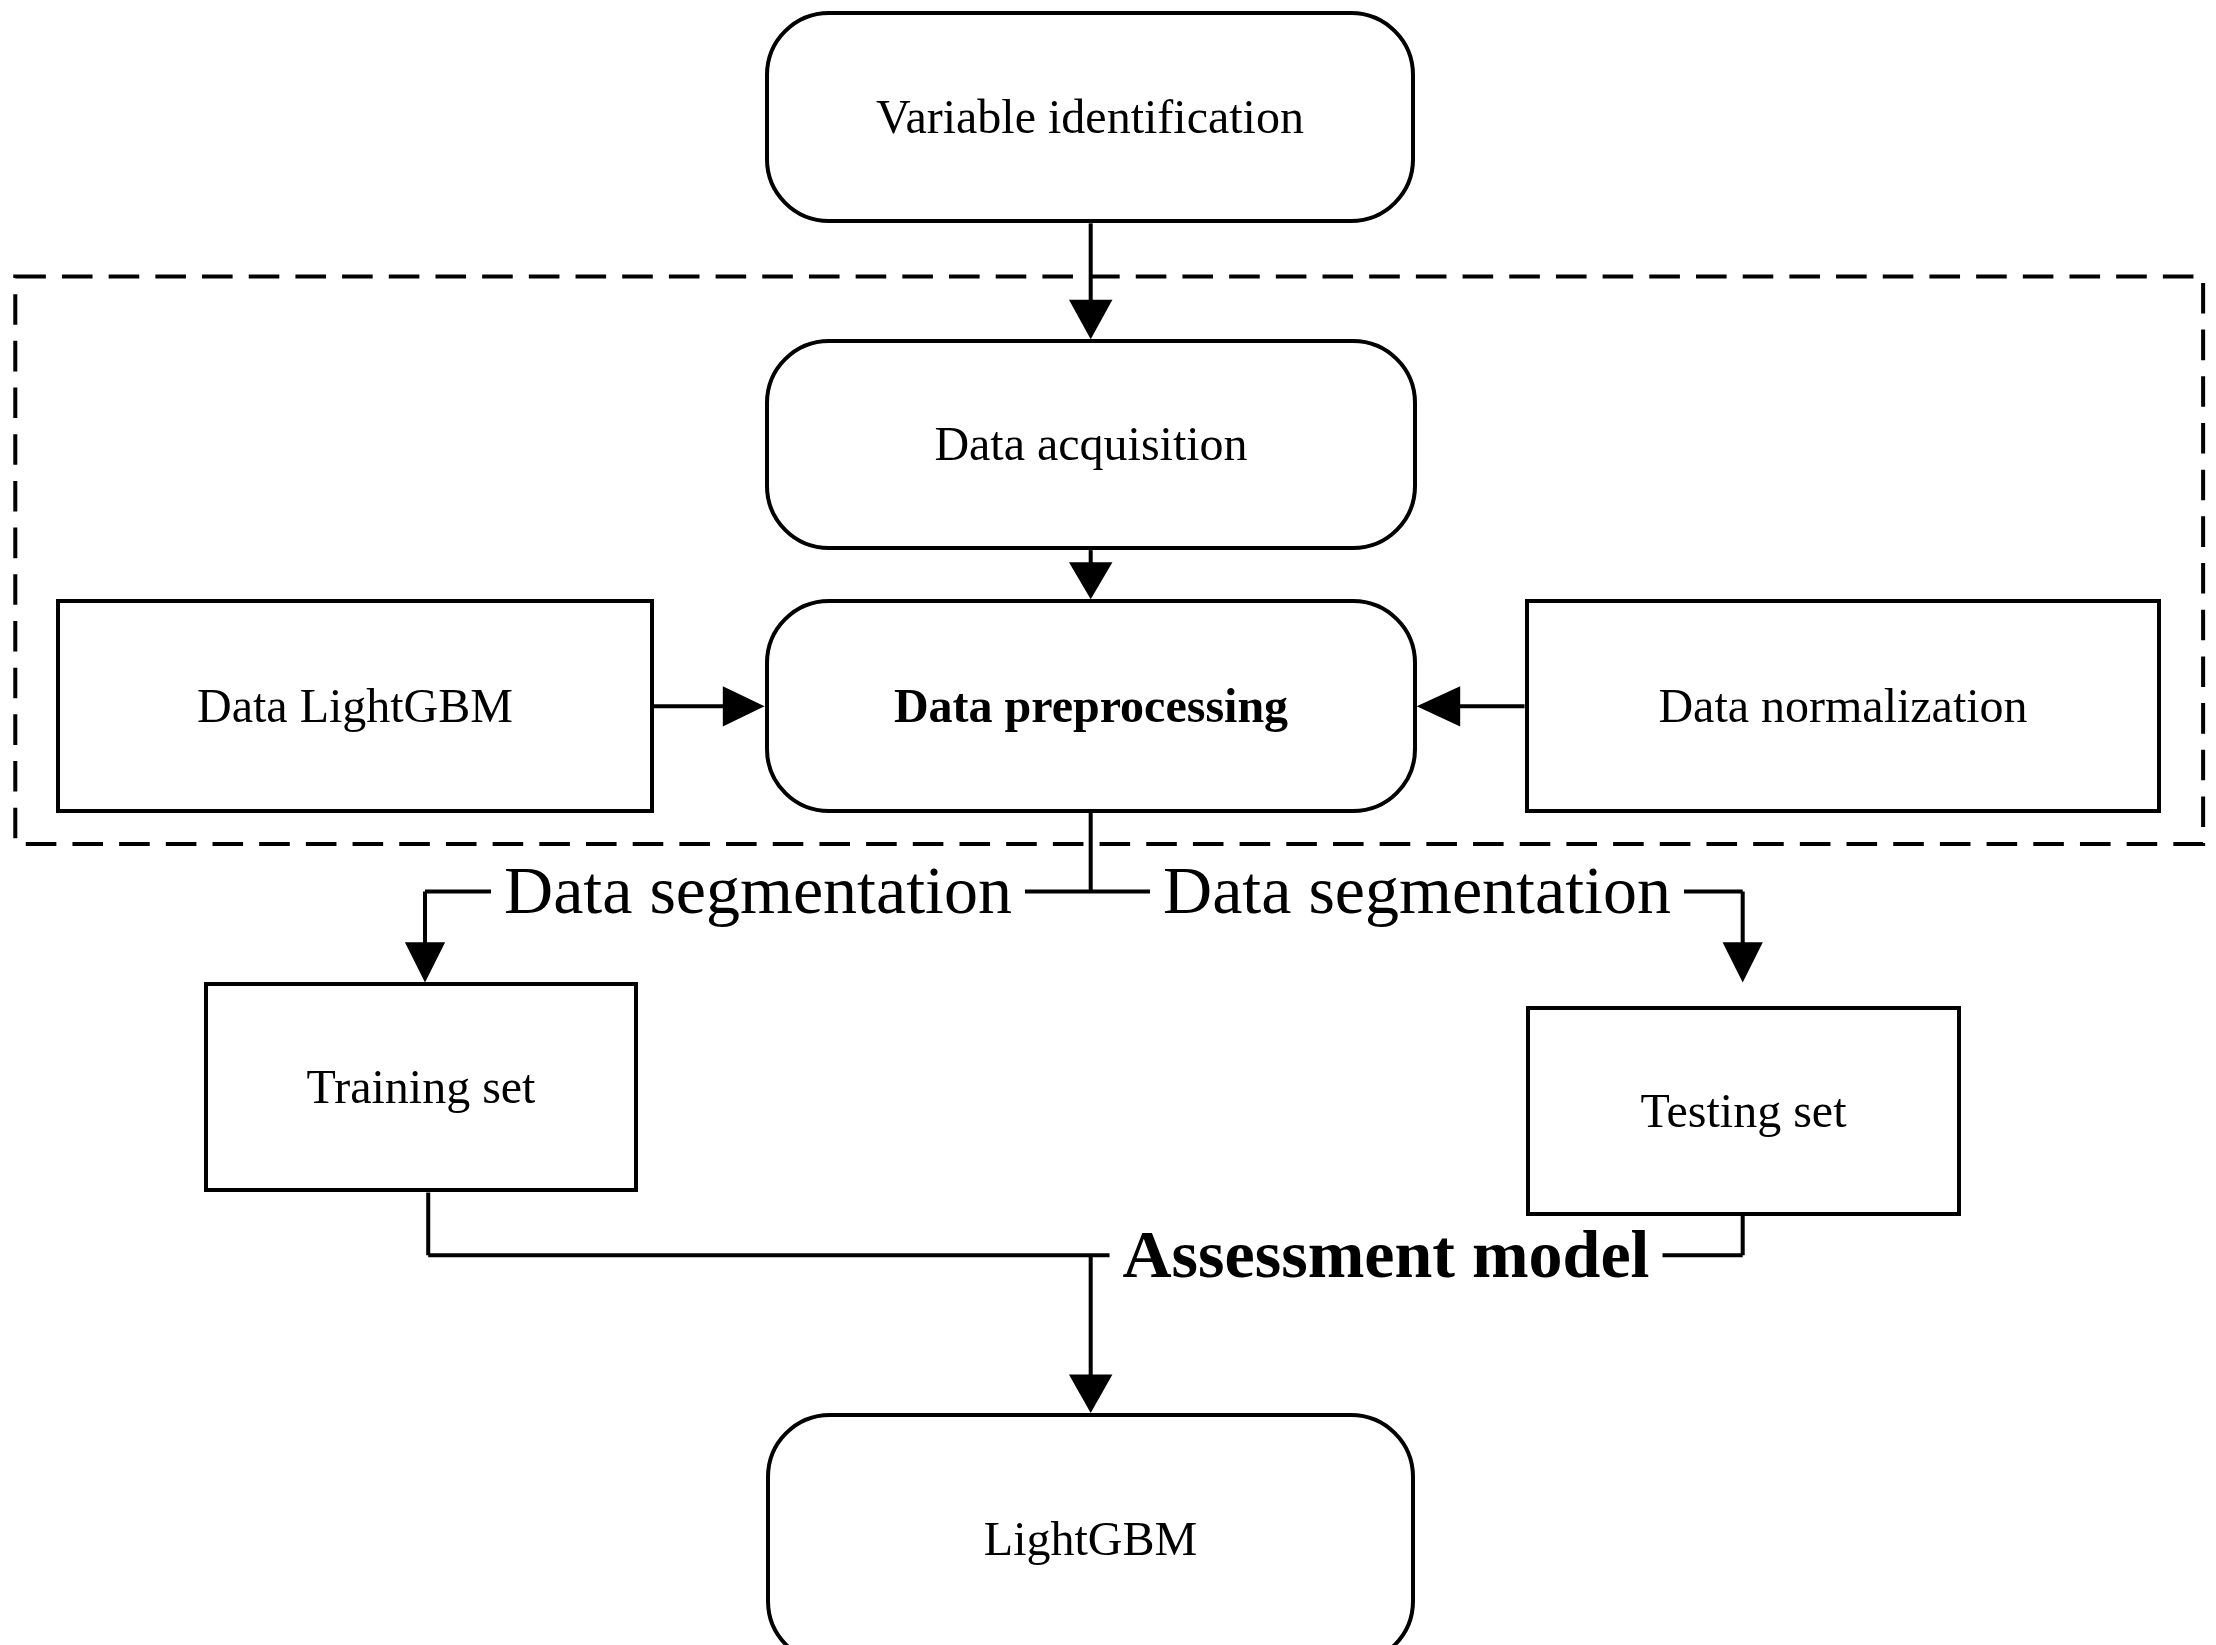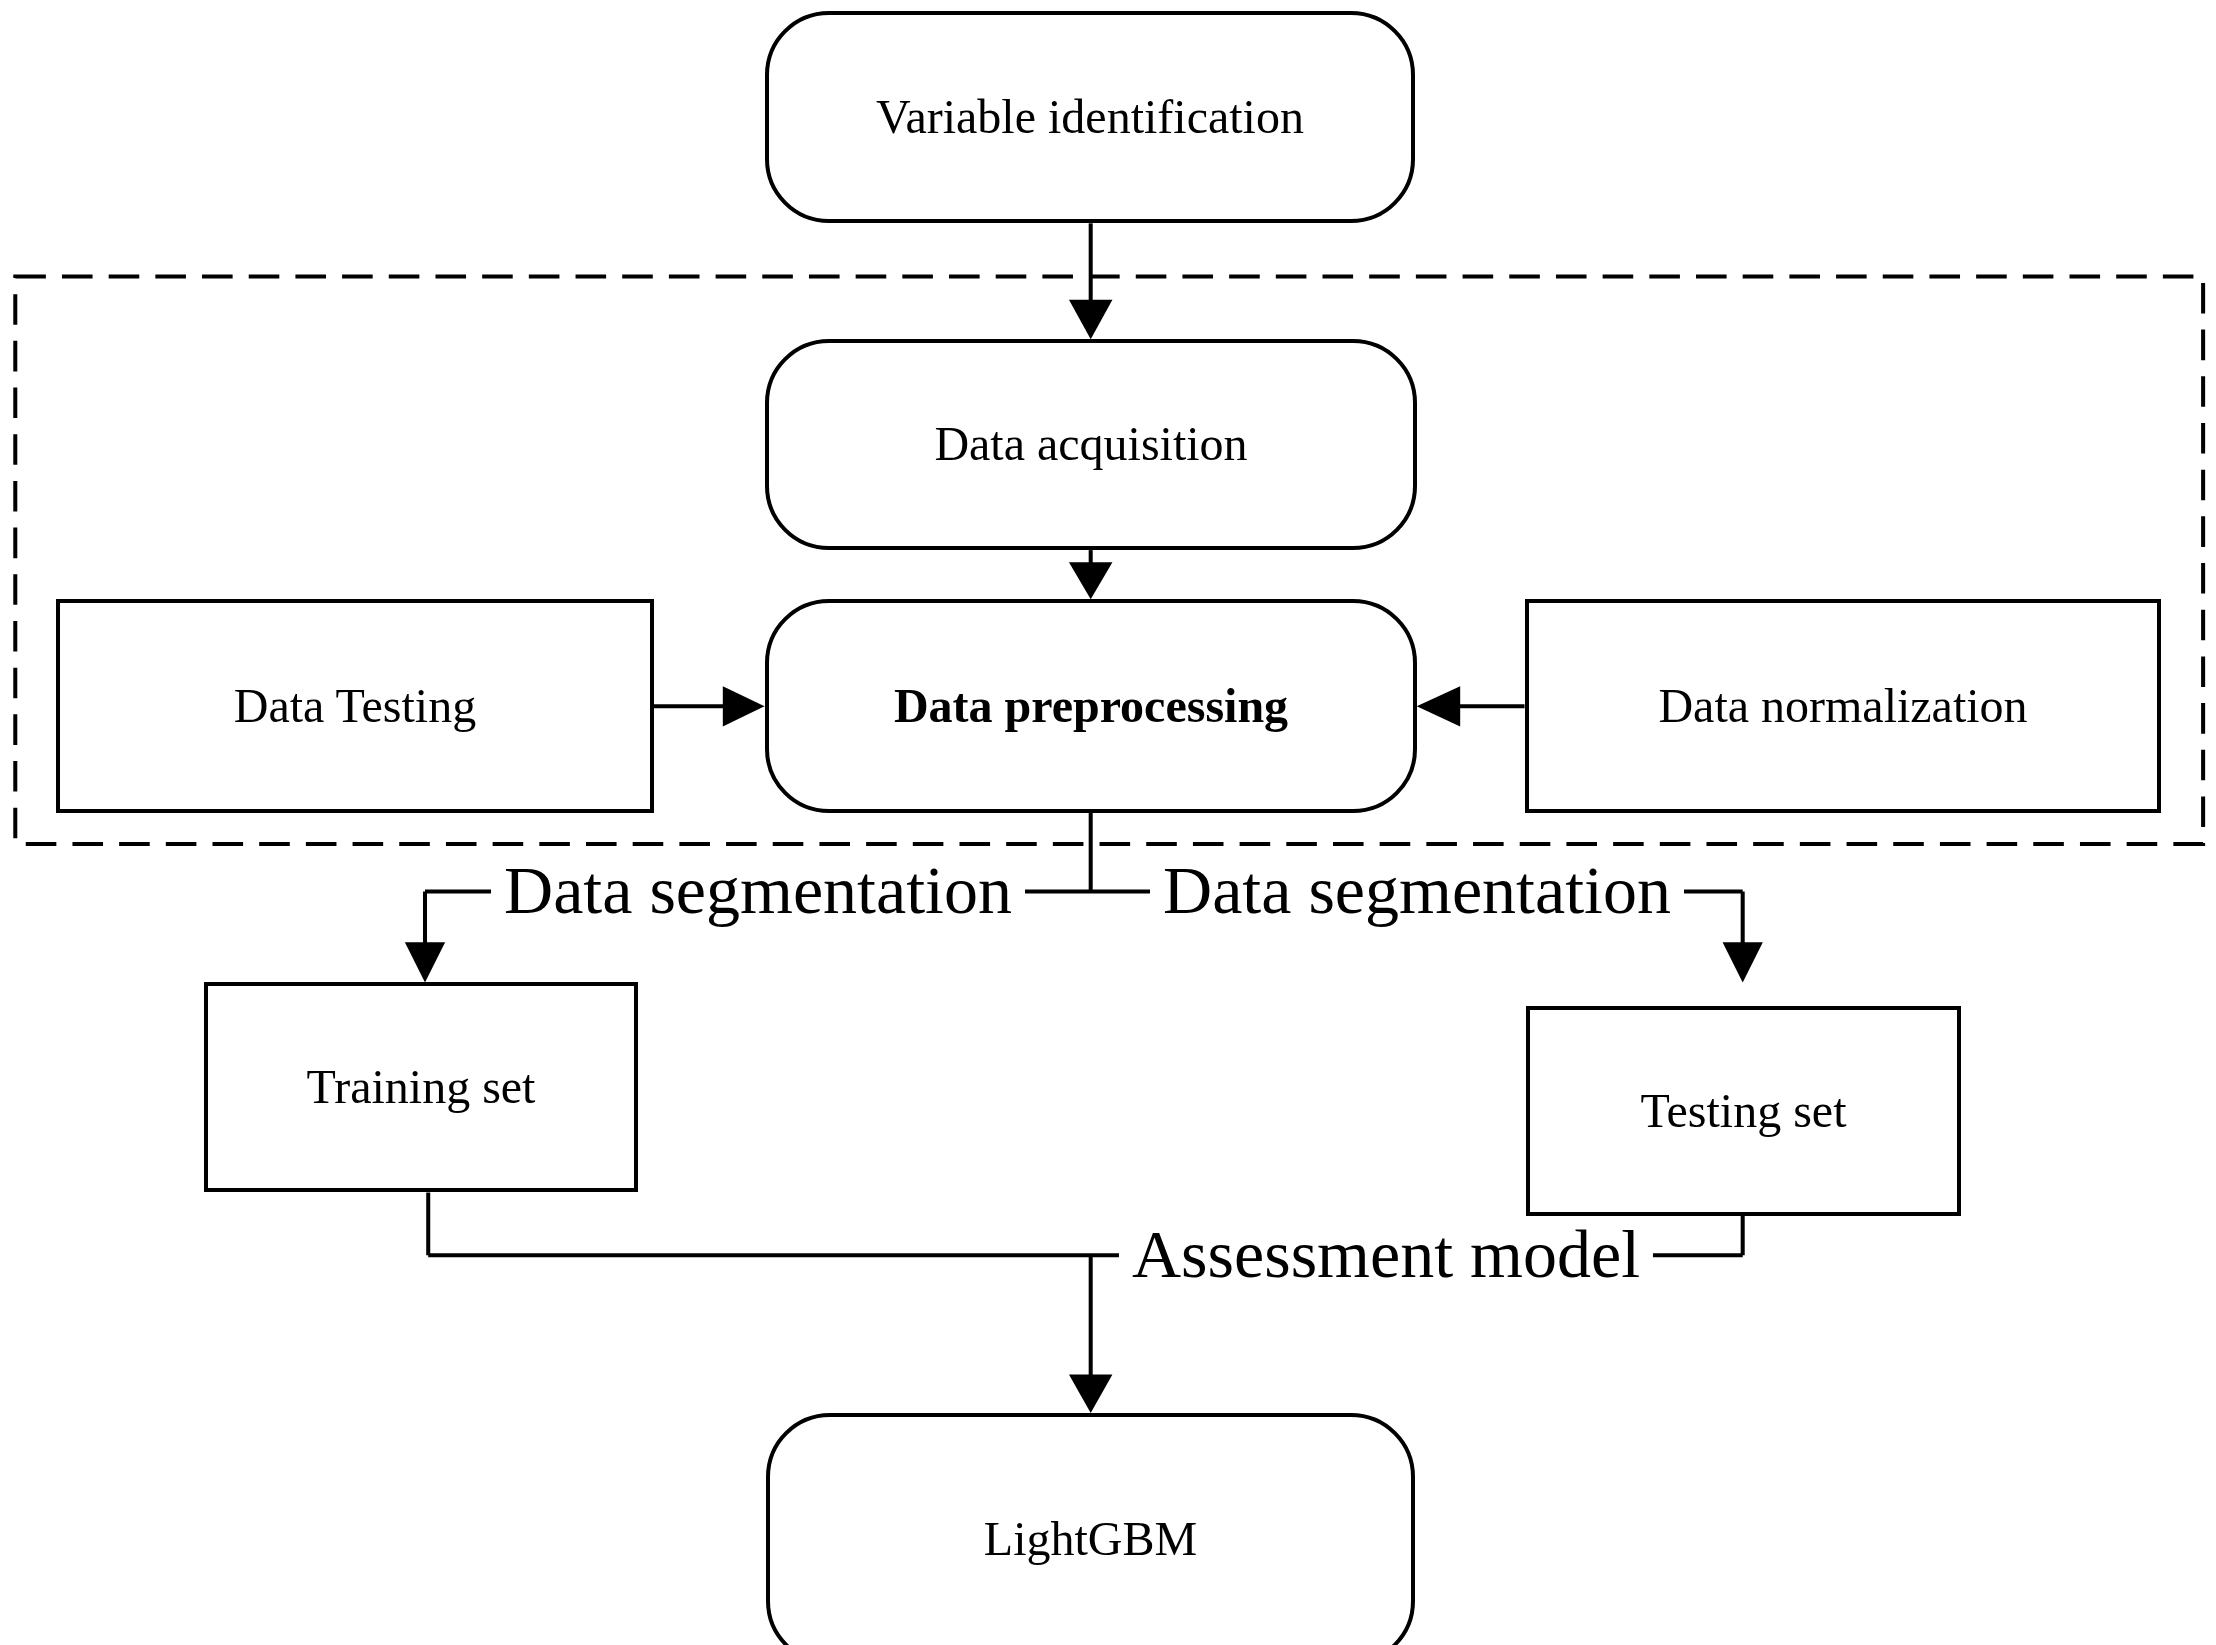--- a/index.html
+++ b/index.html
@@ -75,33 +75,33 @@
     <g>
       <path class="ln" d="M532 1481 V1559 M532 1559 H2165 M2165 1481 V1559 M1355 1559 V1709"></path>
       <polygon class="ah" points="1328,1707 1382,1707 1355,1755"></polygon>
     </g>
   </svg>
 
   <div class="node rounded wrap" style="left:765px; top:11.3px; width:650px; height:212px;">Variable identification</div>
 
   <div class="node rounded" style="left:765px; top:339px; width:652px; height:211px;">Data acquisition</div>
 
-  <div class="node" style="left:56px; top:599px; width:598px; height:214px;">Data Testing</div>
+  <div class="node" style="left:56px; top:599px; width:598px; height:214px;">Data LightGBM</div>
 
   <div class="node rounded" style="left:765px; top:599px; width:652px; height:214px;font-weight:bold;">Data preprocessing</div>
 
   <div class="node" style="left:1525px; top:599px; width:636px; height:214px;">Data normalization</div>
 
   <div class="node" style="left:204px; top:982px; width:434px; height:210px;">Training set</div>
 
   <div class="node" style="left:1526px; top:982px; width:435px; height:210px;margin-top:24px;">Testing set</div>
 
   <div class="node rounded" style="left:766px; top:1413px; width:649px; height:252px;">LightGBM</div>
 
   <div class="edge-label" style="left:758px; top:891px;">Data segmentation</div>
 
   <div class="edge-label" style="left:1417px; top:891px;">Data segmentation</div>
 
 
-  <div class="edge-label" style="left:1386px; top:1255px;">Assessment model</div>
+  <div class="edge-label" style="left:1386px; top:1255px;font-weight:bold;">Assessment model</div>
 
 </div>
 
 
 </body></html>

